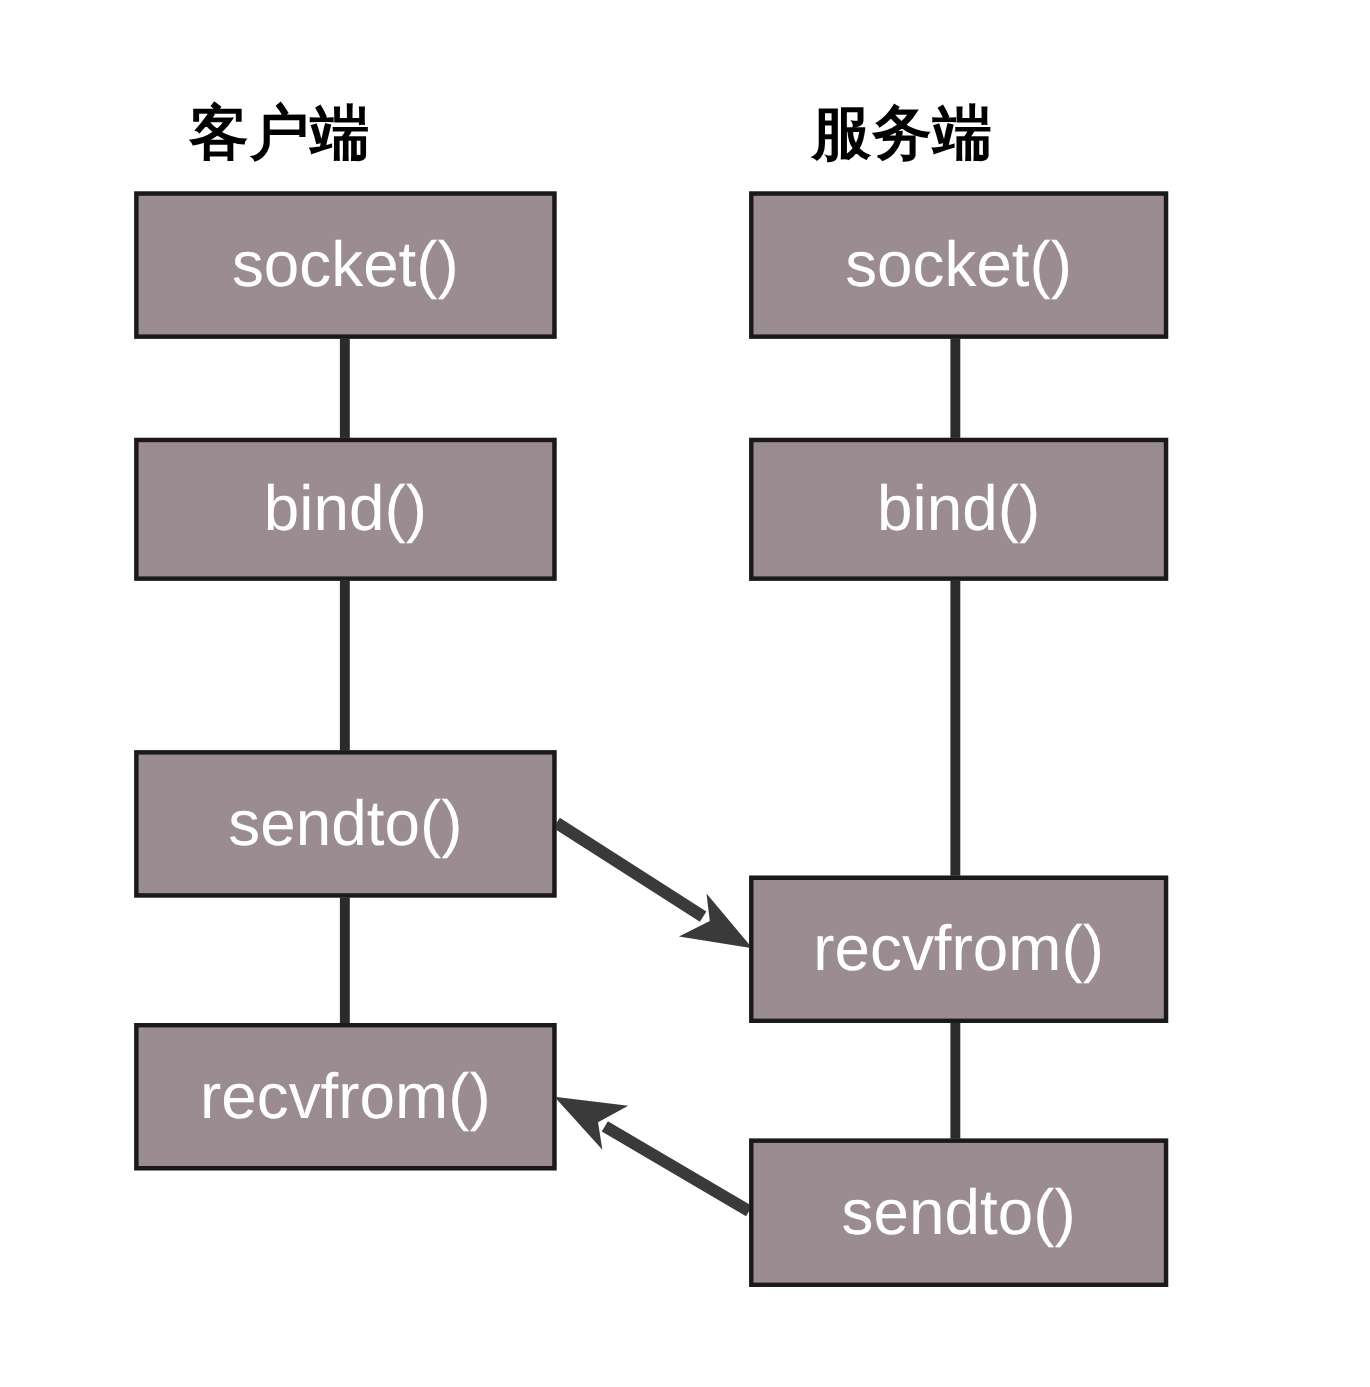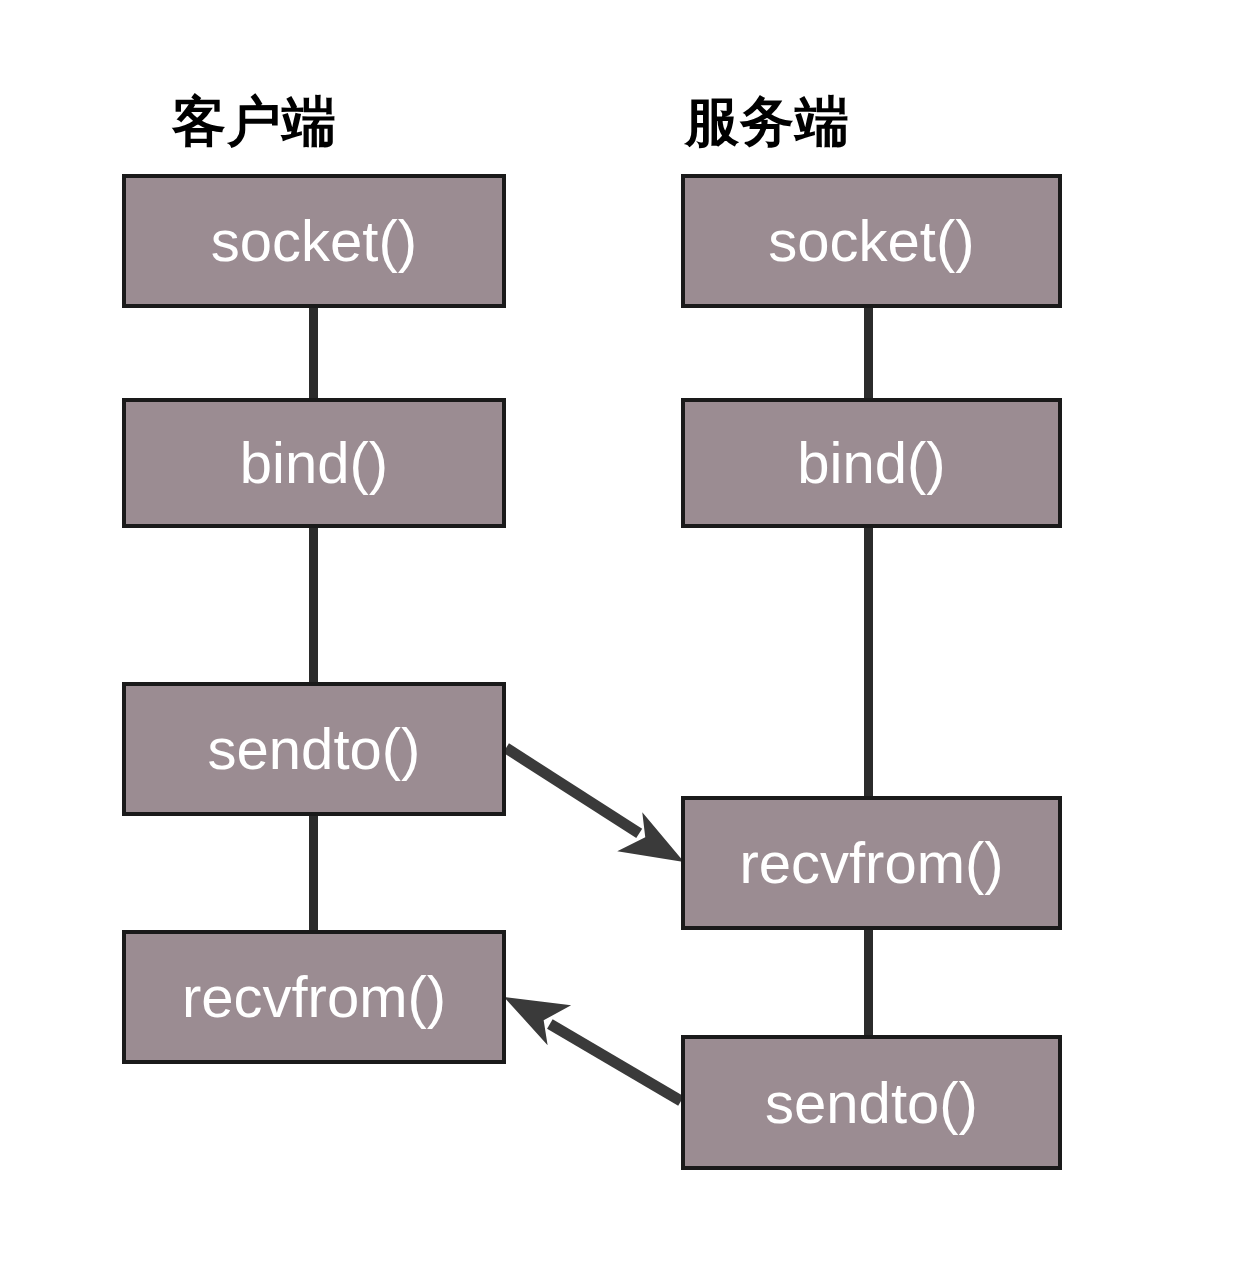--- a/index.html
+++ b/index.html
@@ -18,21 +18,21 @@
   .column-title {
     position: absolute;
     font-weight: bold;
     font-size: 54px;
     color: #000000;
     letter-spacing: 1px;
     white-space: nowrap;
     line-height: 1;
   }
   #title-client  { left: 172px; top: 94px; }
-  #title-server  { left: 685px; top: 94px; }
+  #title-server  { left: 738px; top: 94px; }
 
   .node-box {
     position: absolute;
     box-sizing: border-box;
     background: #9b8c92;
     border: 4px solid #404040;
     display: flex;
     align-items: center;
     justify-content: center;
     z-index: 3;

